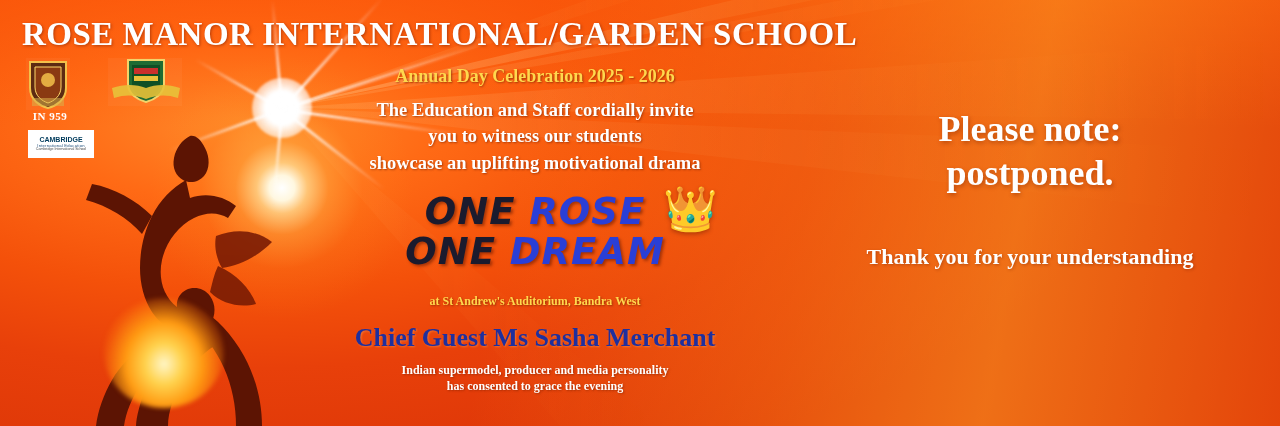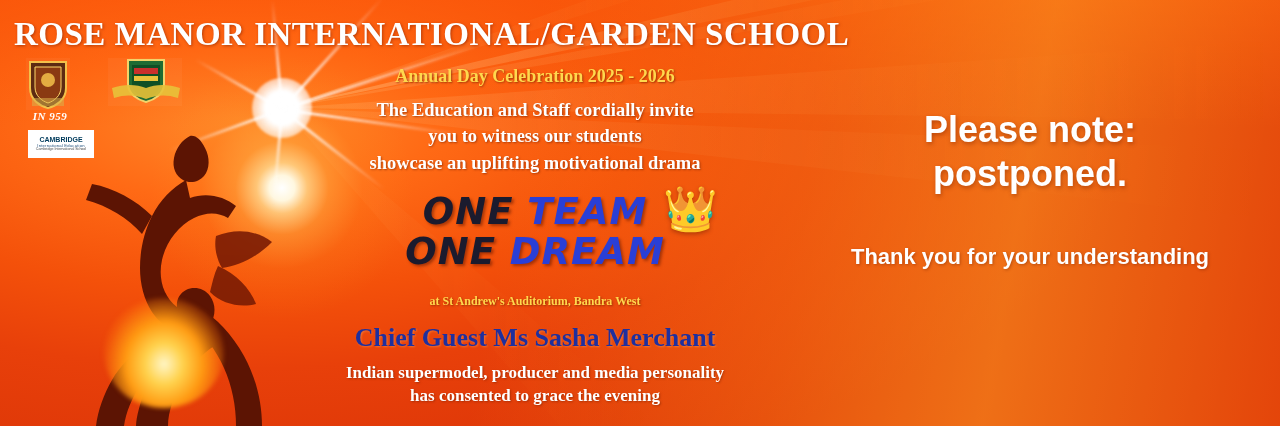--- a/index.html
+++ b/index.html
@@ -92,21 +92,21 @@
     height: 110px;
     background: radial-gradient(ellipse at 50% 60%, #fff6c8 0%, #ffd24d 22%, #ff9a12 45%, rgba(255,120,10,0.25) 70%, rgba(255,120,10,0) 100%);
     border-radius: 50%;
     filter: blur(2px);
     pointer-events: none;
   }
 
   
   .school-title {
     position: absolute;
-    left: 14px;
+    left: 22px;
     top: 16px;
     color: #ffffff;
     font-size: 33px;
     font-weight: bold;
     letter-spacing: .5px;
     text-shadow: 1px 1px 3px rgba(120,30,0,.55);
     white-space: nowrap;
     font-family: Liberation Serif, serif;
   }
 
@@ -120,21 +120,20 @@
   .in959 {
     position: absolute;
     left: 26px;
     top: 110px;
     width: 48px;
     text-align: center;
     color: #ffffff;
     font-size: 11px;
     font-weight: bold;
     letter-spacing: .5px;
-    font-style: italic;
   }
   .cambridge {
     position: absolute;
     left: 28px;
     top: 130px;
     width: 66px;
     height: 28px;
     background: #ffffff;
     display: flex;
     flex-direction: column;
@@ -203,35 +202,35 @@
   }
   .chief-guest {
     color: #1f2f9e;
     font-size: 26px;
     font-weight: bold;
     margin-top: 14px;
     text-shadow: 1px 1px 2px rgba(255,200,120,.35);
   }
   .guest-desc {
     color: #ffffff;
-    font-size: 17px;
+    font-size: 12px;
     font-weight: bold;
     line-height: 1.34;
     margin-top: 9px;
     text-shadow: 1px 1px 2px rgba(110,30,0,.5);
   }
 
   
   .notice {
     position: absolute;
     left: 795px;
     top: 108px;
     width: 470px;
     text-align: center;
-    font-family: Liberation Sans, sans-serif;
+    font-family: Liberation Serif, serif;
   }
   .notice-title {
     color: #ffffff;
     font-size: 36px;
     font-weight: bold;
     line-height: 1.22;
     text-shadow: 1px 2px 4px rgba(120,35,0,.45);
   }
   .notice-thanks {
     margin-top: 48px;
@@ -328,21 +327,21 @@
 
     <div class="invite">
       <div>The Education and Staff cordially invite</div>
       <div>you to witness our students</div>
       <div>showcase an uplifting motivational drama</div>
     </div>
 
     <div class="slogan-wrap">
       <div class="slogan l1">
         <span class="one">ONE</span>
-        <span class="team">TEAM</span>
+        <span class="team">ROSE</span>
       </div>
       <div class="slogan l2">
         <span class="one">ONE</span>
         <span class="dream">DREAM</span>
       </div>
       <div class="crown">👑</div>
     </div>
 
     <div class="venue">at St Andrew's Auditorium, Bandra West</div>
     <div class="chief-guest">Chief Guest Ms Sasha Merchant</div>

